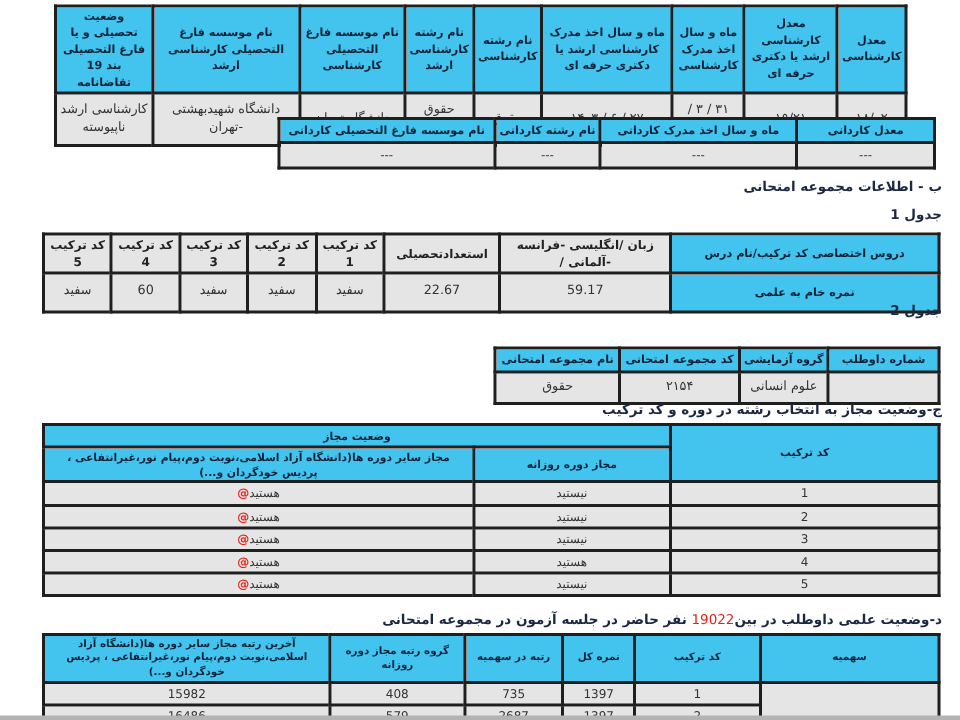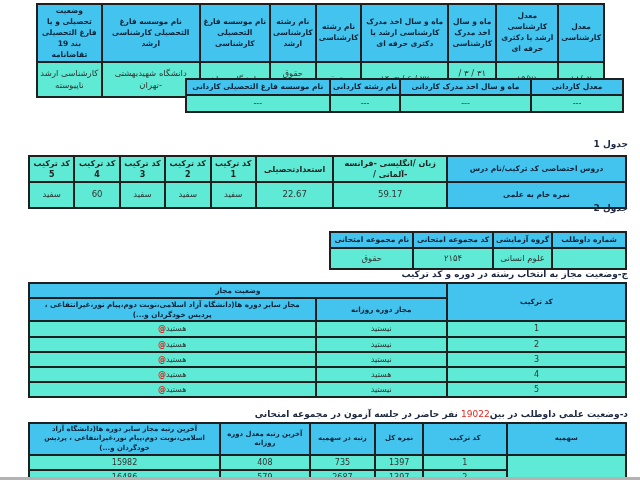--- a/index.html
+++ b/index.html
@@ -8,21 +8,21 @@
   .page {
     position: relative; width: 640px; height: 480px;
     background: #ffffff; direction: rtl; overflow: hidden;
   }
   table { border-collapse: collapse; table-layout: fixed; width: 100%; position: absolute; }
   th, td {
     border: 2px solid #1f1f1f; text-align: center; vertical-align: middle;
     padding: 1px 2px; overflow: hidden;
   }
   th { background: #42c4ee; color: #0d2137; font-size: 7.5px; font-weight: 700; line-height: 1.45; }
-  td { background: #5eead4; color: #333333; font-size: 8.5px; font-weight: 400; line-height: 1.4; }
+  td { background: #e5e5e5; color: #333333; font-size: 8.5px; font-weight: 400; line-height: 1.4; }
   td.hdr-white { font-weight: 700; font-size: 8px; color: #222; }
   .sec-heading { position: absolute; right: 12px; font-size: 9px; font-weight: 700; color: #1c2742; }
   .tbl-label   { position: absolute; right: 12px; font-size: 9px; font-weight: 700; color: #1c2742; }
   .red-txt { color: #e5231b; font-weight: 400; }
   .red-at  { color: #e5231b; font-weight: 700; }
   
   #tableA { top: 3px; right: 35px; left: 36px; width: auto; }
   #tableA th { height: 37px; }
   #tableA td { height: 35px; }
   
@@ -105,20 +105,21 @@
     </tr>
     <tr>
       <td>---</td>
       <td>---</td>
       <td>---</td>
       <td>---</td>
     </tr>
   </tbody>
     </table>
 
+  <div class="sec-heading" style="top:120px">ب - اطلاعات مجموعه امتحانی</div>
   <div class="tbl-label" style="top:139px">جدول 1</div>
 
   <table id="table1">
     <colgroup>
       <col style="width:30%">
         <col style="width:19%">
         <col style="width:13%">
       <col style="width:7.6%">
         <col style="width:7.6%">
         <col style="width:7.6%">
@@ -231,21 +232,21 @@
       <col style="width:11%">
         <col style="width:15%">
         <col style="width:32%">
     </colgroup>
     <tbody>
         <tr>
       <th>سهمیه</th>
       <th>کد ترکیب</th>
       <th>نمره کل</th>
       <th>رتبه در سهمیه</th>
-      <th>آخرین رتبه معدل دوره روزانه</th>
+      <th>گروه رتبه مجاز دوره روزانه</th>
       <th>آخرین رتبه مجاز سایر دوره ها(دانشگاه آزاد اسلامی،نوبت دوم،پیام نور،غیرانتفاعی ، پردیس خودگردان و...)</th>
     </tr>
     <tr>
       <td rowspan="2"></td>
       <td>1</td>
       <td>1397</td>
       <td>735</td>
       <td>408</td>
       <td>15982</td>
     </tr>

